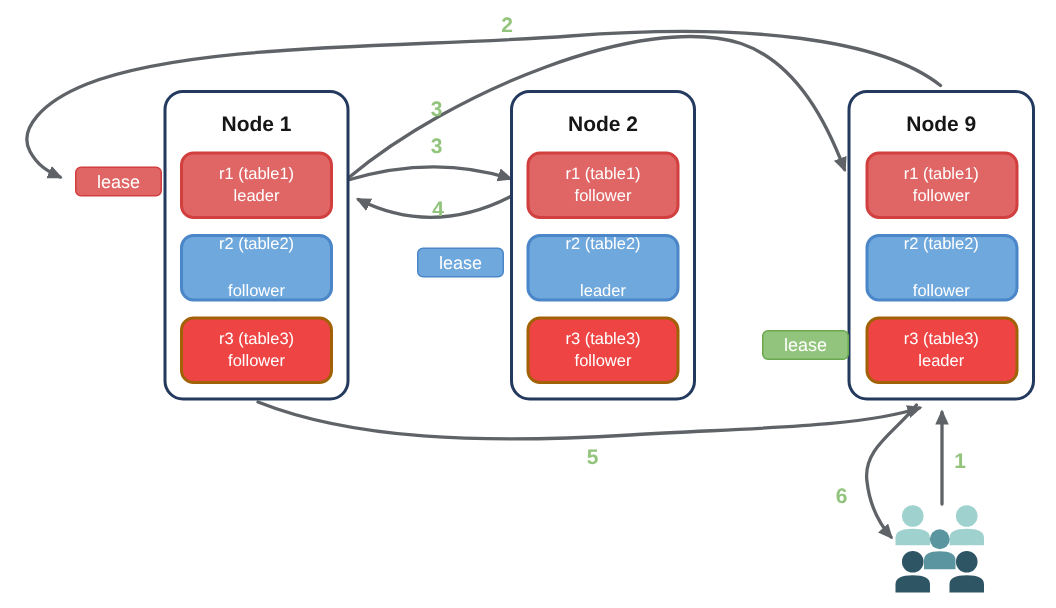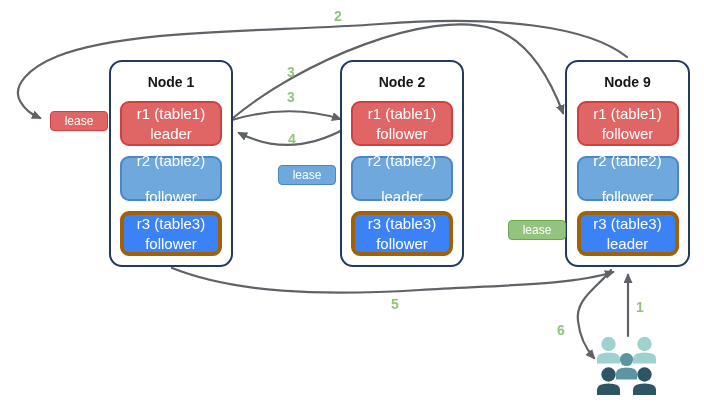--- a/index.html
+++ b/index.html
@@ -11,27 +11,27 @@
   .arrow-layer{position:absolute;left:0;top:0;width:704px;height:405px;}
   .node{
     position:absolute;top:60px;width:124px;height:207px;background:#fff;
     border:2px solid #24395e;border-radius:13px;
     display:flex;flex-direction:column;align-items:center;
   }
   .node-1{left:109px}.node-2{left:340px}.node-3{left:565px;width:125px}
   .node-title{margin-top:12px;font-size:14px;font-weight:bold;color:#161616;line-height:17px;}
   .replicas{display:flex;flex-direction:column;gap:10px;margin-top:10px;}
   .replica{
-    width:102px;height:45px;border-radius:9px;color:#ffffff;font-size:15px;
+    width:102px;height:45px;border-radius:9px;color:#ffffff;font-size:11px;
     display:flex;flex-direction:column;align-items:center;justify-content:center;
     line-height:1.3;text-align:center;
   }
   .replica-red{background:#e06666;border:2px solid #d23f3f;}
   .replica-blue{background:#6fa8dc;border:2px solid #4a86c8;gap:16px;}
-  .replica-green{background:#3b82f6;border:4px solid #a16207;}
+  .replica-green{background:#ef4444;border:2px solid #a16207;}
   .lease{
     position:absolute;width:58px;height:20px;border-radius:4px;color:#fff;font-size:12px;
     display:flex;align-items:center;justify-content:center;
   }
   .lease-red{left:50px;top:111px;background:#e06666;border:1.5px solid #d23f3f;}
   .lease-blue{left:278px;top:165px;background:#6fa8dc;border:1.5px solid #4a86c8;}
   .lease-green{left:508px;top:220px;background:#93c47d;border:1.5px solid #69a84f;}
   .step{
     position:absolute;font-weight:bold;font-size:14px;color:#93c47d;
     transform:translate(-50%,-50%);

